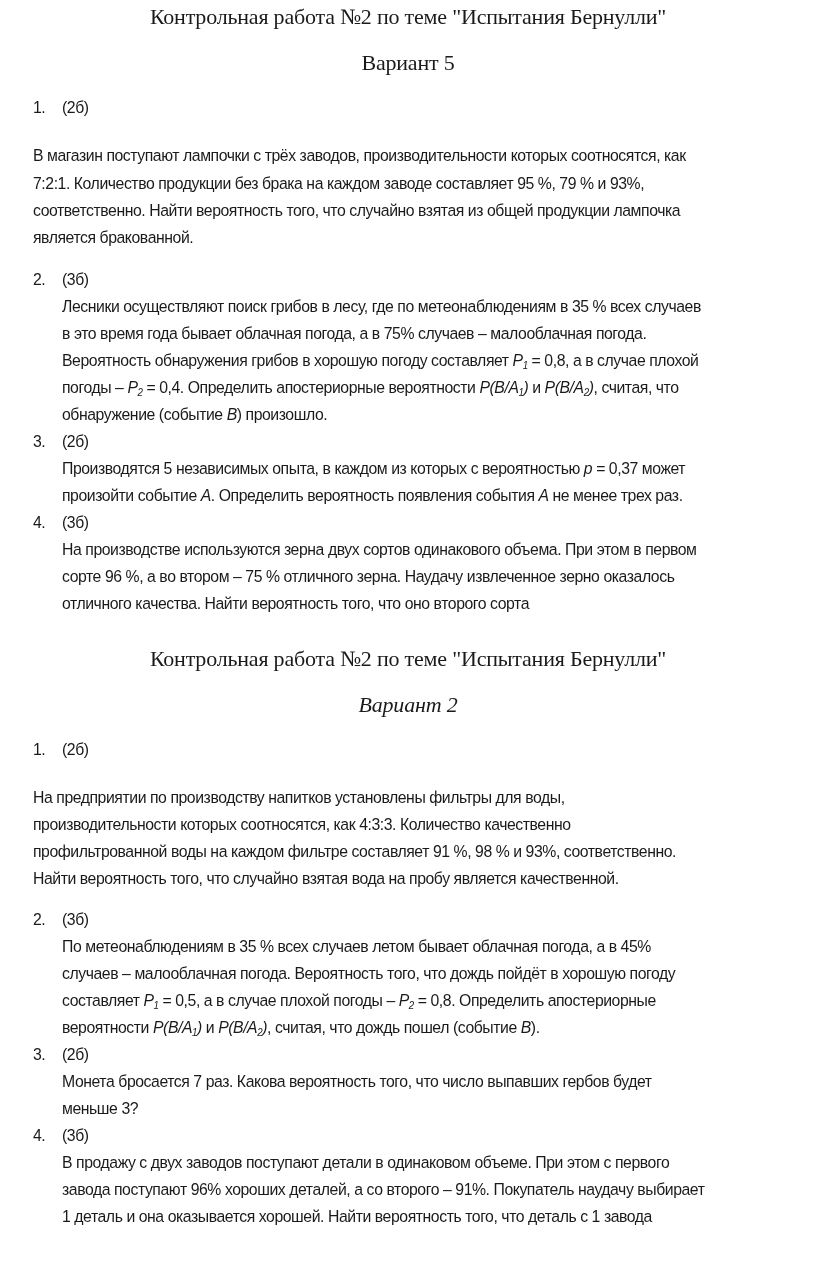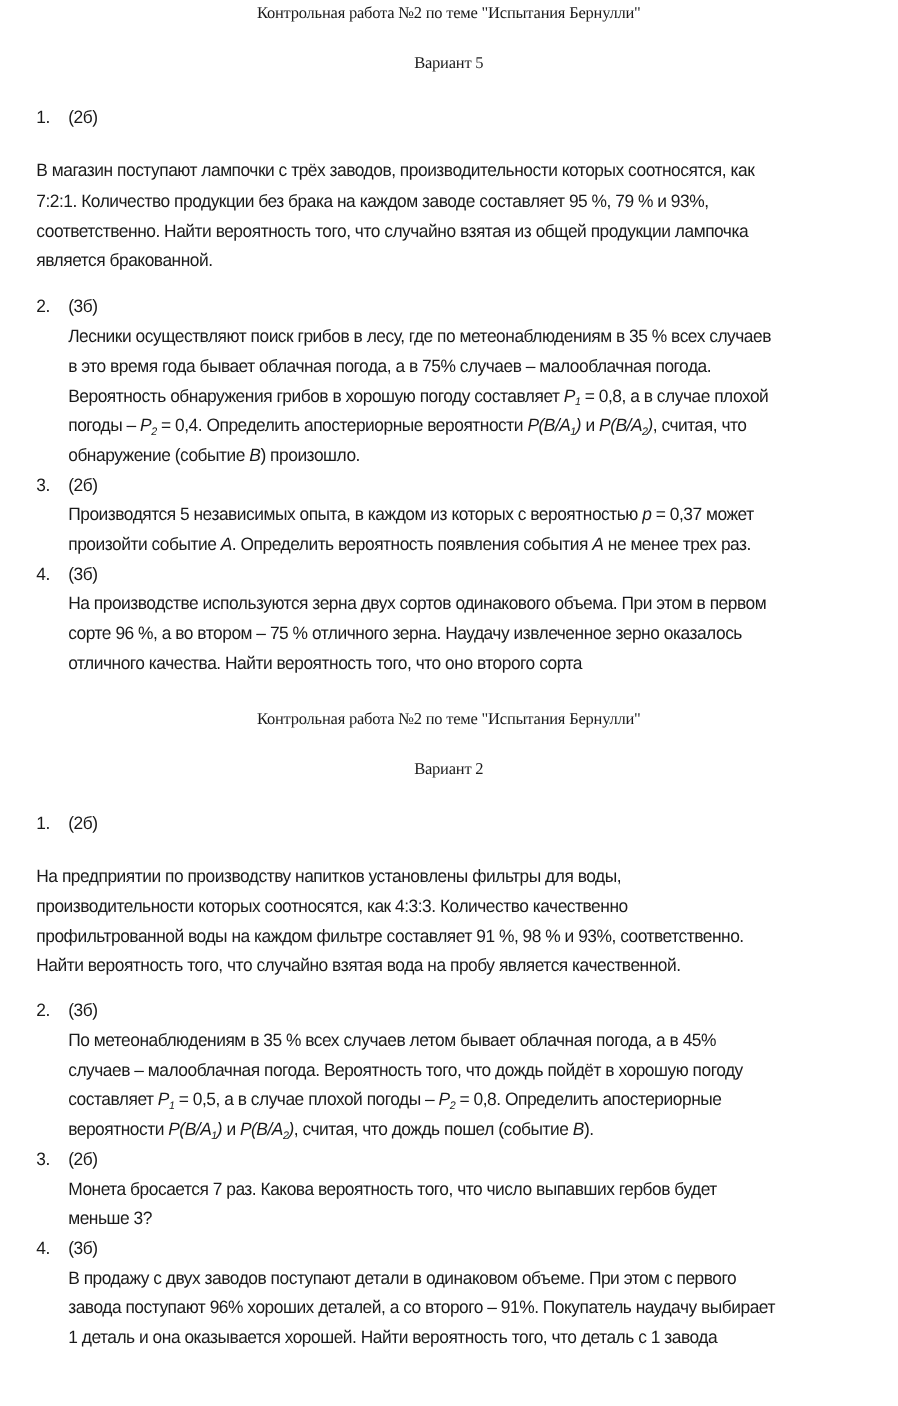--- a/index.html
+++ b/index.html
@@ -1,19 +1,19 @@
 <!DOCTYPE html>
 <html><head>
 <meta charset="utf-8">
 <style>
   html, body { margin: 0; padding: 0; background: #ffffff; }
   body { width: 816px; height: 1278px; position: relative; overflow: hidden; color: #111; }
   .title {
     position: absolute; left: 0; width: 816px; text-align: center;
-    font-family: "Liberation Serif", serif; font-size: 15px; letter-spacing: -0.2px; color: #1a1a1a;
+    font-family: "Liberation Serif", serif; font-size: 22px; letter-spacing: -0.2px; color: #1a1a1a;
   }
   .line {
     position: absolute; white-space: nowrap;
     font-family: "Liberation Sans", sans-serif; font-size: 16.3px; letter-spacing: -0.45px;
     transform: scaleX(0.97); transform-origin: left top; color: #1a1a1a;
   }
   .i { font-style: italic; }
   sub { font-size: 10px; vertical-align: -3px; }
 </style>
 </head>
@@ -64,21 +64,21 @@
     <div class="line" style="top:513px;left:33px;">4.</div>
     <div class="line" style="top:513px;left:62px;">(3б)</div>
     <div class="line" style="top:540px;left:62px;">На производстве используются зерна двух сортов одинакового объема. При этом в первом</div>
     <div class="line" style="top:567px;left:62px;">сорте  96 %, а во втором – 75 % отличного зерна. Наудачу извлеченное зерно оказалось</div>
     <div class="line" style="top:594px;left:62px;">отличного качества. Найти вероятность того, что оно второго сорта</div>
   </div>
 </div>
 
 <div>
   <div class="title" style="top:646px;">Контрольная работа №2 по теме "Испытания Бернулли"</div>
-  <div class="title" style="top:692px;">Вариант 2</div>
+  <div class="title" style="top:692px;font-style:italic;">Вариант 2</div>
 
   <div>
     <div class="line" style="top:740px;left:33px;">1.</div>
     <div class="line" style="top:740px;left:62px;">(2б)</div>
     <div class="line" style="top:788px;left:33px;">На предприятии по производству напитков установлены фильтры для воды,</div>
     <div class="line" style="top:815px;left:33px;">производительности которых соотносятся, как 4:3:3.  Количество качественно</div>
     <div class="line" style="top:842px;left:33px;">профильтрованной воды на каждом фильтре составляет 91 %, 98 % и 93%, соответственно.</div>
     <div class="line" style="top:869px;left:33px;">Найти вероятность того, что случайно взятая вода на пробу является качественной.</div>
   </div>
 

